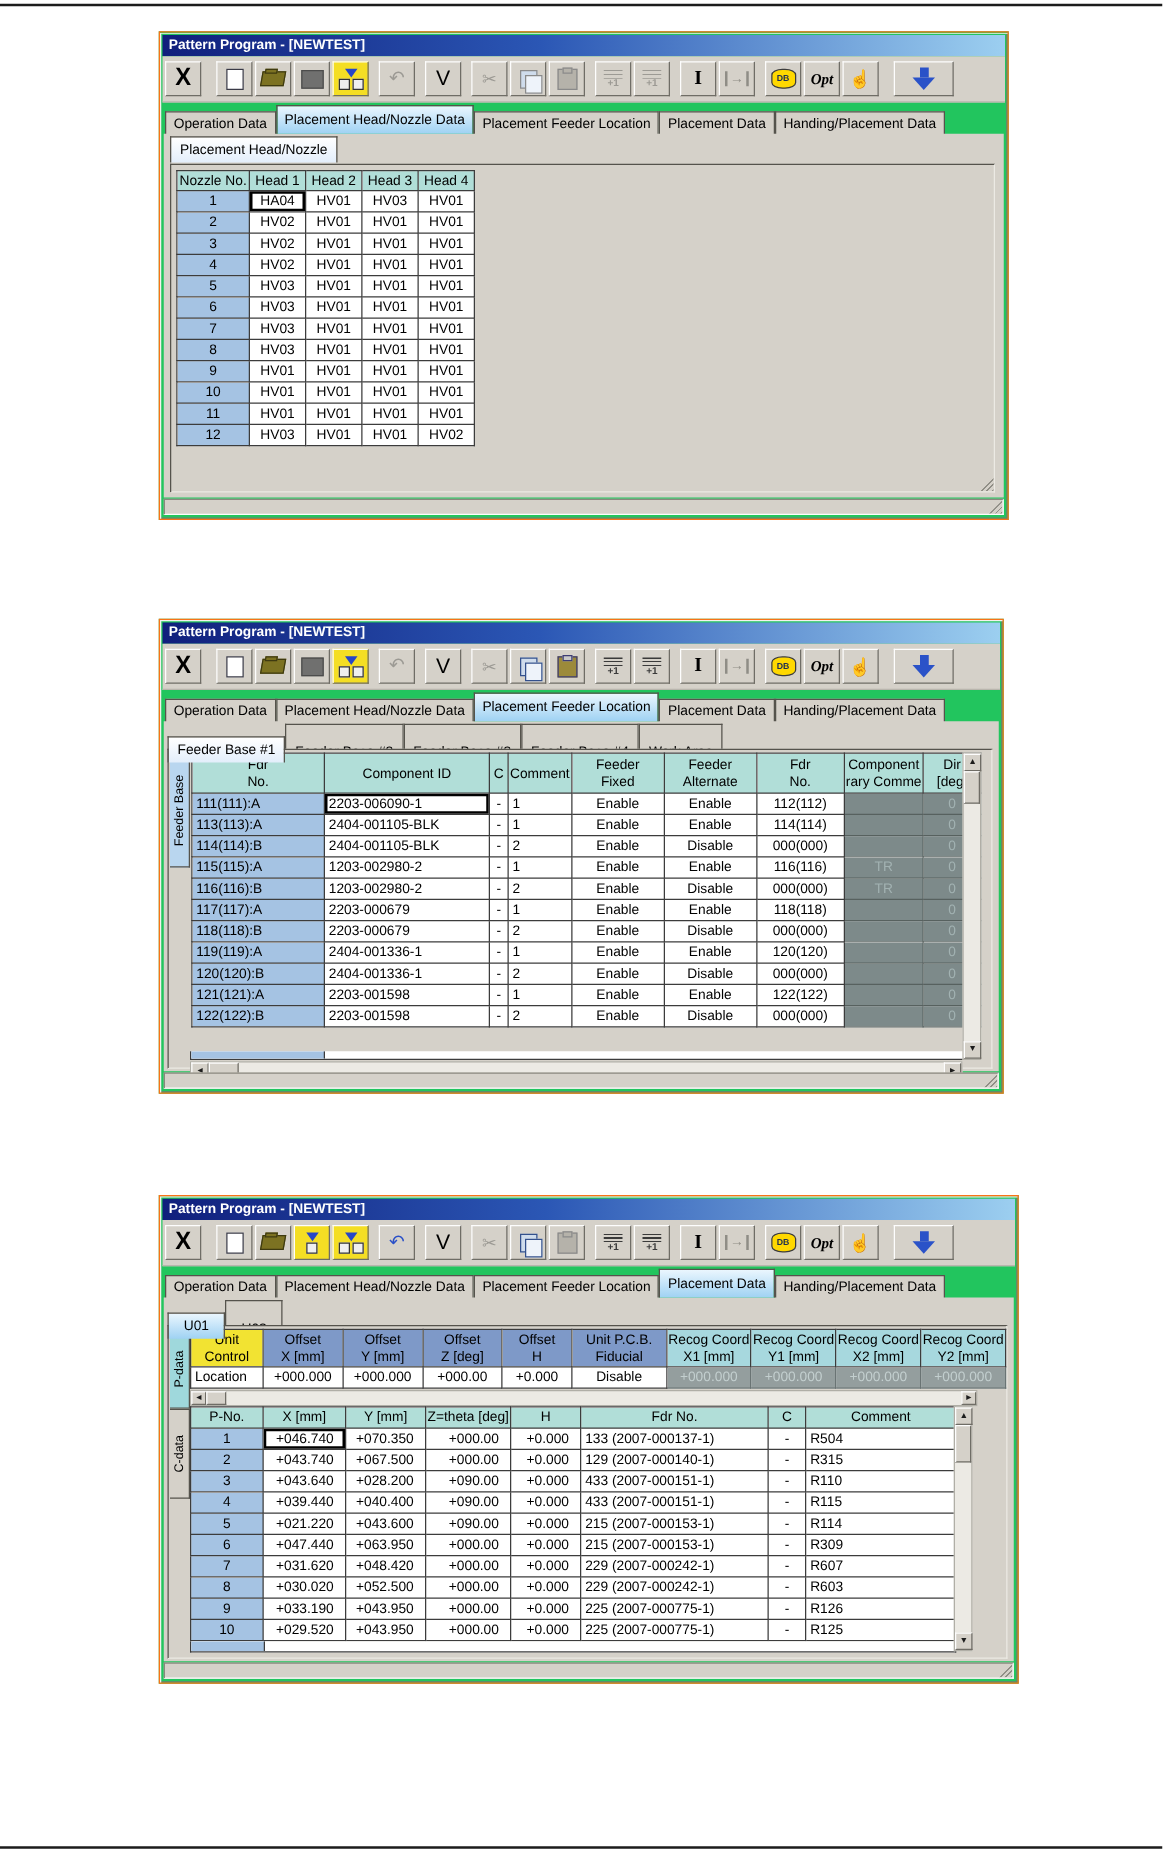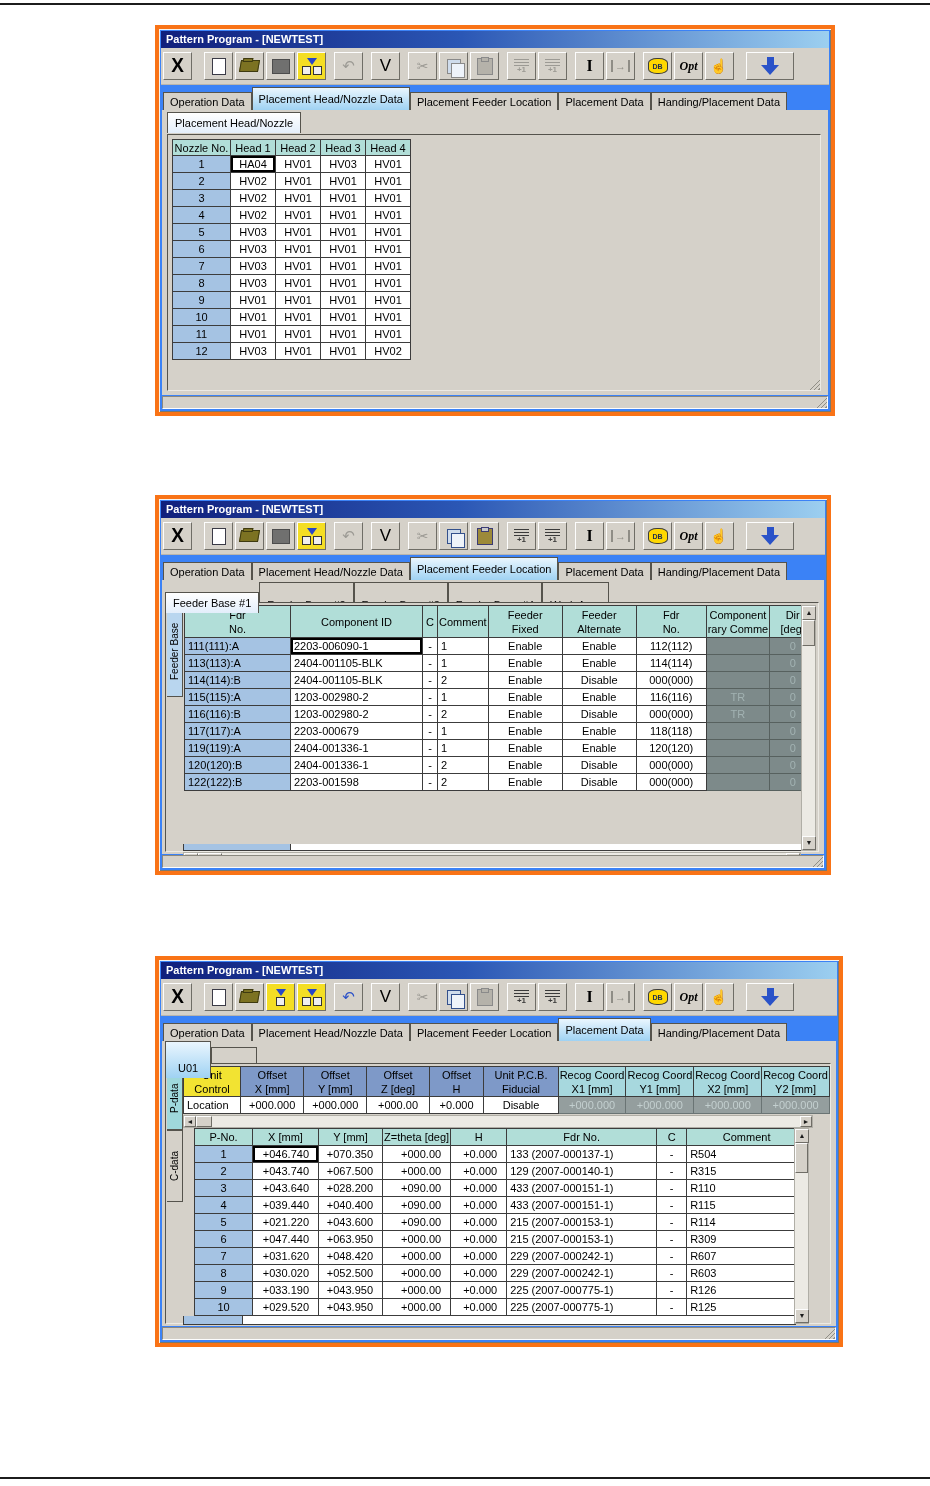--- a/index.html
+++ b/index.html
@@ -7,24 +7,24 @@
     width:930px;height:1486px;position:relative;background:#ffffff;
     font-family:"Liberation Sans", sans-serif;color:#000;
     -webkit-font-smoothing:none;
   }
   .page-rule{position:absolute;left:0;width:930px;height:2px;background:#1c1c1c;}
   #rule-top{top:3px;}
   #rule-bottom{top:1477px;}
 
   
   .window{
-    position:absolute;background:#3b82f6;
-    border:4px solid #f97316;
+    position:absolute;background:#22c55e;
+    border:1px solid #f97316;
     box-shadow:inset 1px 1px 0 #f4f2ee, inset -1px -1px 0 #7a786f;
-    padding:2px;box-sizing:border-box;margin-left:28px;
+    padding:2px;box-sizing:border-box;
   }
   .titlebar{
     height:17px;line-height:17px;
     background:linear-gradient(90deg,#101f7c 0%,#2b57b5 45%,#9ccff0 100%);
     color:#fff;font-size:11px;font-weight:bold;
     padding:0 5px;white-space:nowrap;overflow:hidden;
   }
   .toolbar{
     height:32px;background:#d5d1c9;border-bottom:1px solid #b9b5ad;
     display:flex;align-items:center;padding:2px 2px;box-sizing:content-box;
@@ -82,21 +82,21 @@
     border:1px solid #55534c;border-bottom:none;background:#d5d1c9;
     margin-right:0px;position:relative;top:3px;line-height:13px;
   }
   .tab.sel{background:linear-gradient(#eaf6fe,#9fd2f3);top:0;padding-top:5px;padding-bottom:4px;z-index:2;}
   .subtab{
     display:inline-block;font-size:11px;padding:16px 7px;
     border:1px solid #55534c;border-bottom:none;background:#d5d1c9;
     position:relative;top:2px;line-height:12px;
   }
   .subtab.sel{background:linear-gradient(#ffffff,#e3eefb);top:0;padding-top:4px;padding-bottom:4px;z-index:2;}
-  .subtab.selblue{background:linear-gradient(#eaf6fe,#9fd2f3);top:0;padding-top:20px;padding-bottom:4px;z-index:2;}
+  .subtab.selblue{background:linear-gradient(#eaf6fe,#9fd2f3);top:0;padding-top:4px;padding-bottom:4px;z-index:2;}
 
   .content{position:absolute;left:3px;right:3px;top:81px;bottom:17px;background:#d5d1c9;}
   .statusbar{
     position:absolute;left:3px;right:3px;bottom:3px;height:11px;background:#d5d1c9;
     border:1px solid;border-color:#8a887f #fdfdfd #fdfdfd #8a887f;
   }
   .grip{position:absolute;right:0;bottom:0;width:11px;height:11px;
     background:repeating-linear-gradient(135deg,#d5d1c9 0 2px,#908e86 2px 3px);
     clip-path:polygon(100% 0,100% 100%,0 100%);}
 
@@ -136,21 +136,21 @@
 
   
   #w3pt{position:absolute;left:17px;top:2px;}
   #w3pt th{height:30px;background:#7e99c8;}
   #w3pt th:first-child{background:#f2e332;}
   #w3pt th:nth-child(n+7){background:#a7d8de;}
   #w3pt td{height:17px;text-align:center;}
   #w3pt td:first-child{text-align:left;}
   #w3pt td:nth-child(n+7){background:#949e9e;color:#c3cfcf;border-color:#6a7474;}
 
-  #w3ct{position:absolute;left:28px;top:64px;}
+  #w3ct{position:absolute;left:17px;top:64px;}
   #w3ct th{height:17px;}
   #w3ct td{height:17px;}
   #w3ct td:first-child{background:#a5c3e3;text-align:center;}
   #w3ct td:nth-child(n+2):nth-child(-n+5){text-align:right;padding-right:9px;}
   #w3ct td:nth-child(7){text-align:center;}
   #w3ct tbody tr:first-child td:nth-child(2){box-shadow:inset 0 0 0 2px #000;}
 
   .partial-row{position:absolute;background:#fff;border:1px solid #3c3c3c;border-top:none;overflow:hidden;}
   .partial-row::before{content:"";position:absolute;left:0;top:0;bottom:0;background:#a5c3e3;border-right:1px solid #3c3c3c;}
 
@@ -589,38 +589,60 @@
               <td>2203-000679</td>
               <td>-</td>
               <td>1</td>
               <td>Enable</td>
               <td>Enable</td>
               <td>118(118)</td>
               <td></td>
               <td>0</td>
             </tr>
             <tr>
+              <td>118(118):B</td>
+              <td>2203-000679</td>
+              <td>-</td>
+              <td>2</td>
+              <td>Enable</td>
+              <td>Disable</td>
+              <td>000(000)</td>
+              <td></td>
+              <td>0</td>
+            </tr>
+            <tr>
               <td>119(119):A</td>
               <td>2404-001336-1</td>
               <td>-</td>
               <td>1</td>
               <td>Enable</td>
               <td>Enable</td>
               <td>120(120)</td>
               <td></td>
               <td>0</td>
             </tr>
             <tr>
               <td>120(120):B</td>
               <td>2404-001336-1</td>
               <td>-</td>
               <td>2</td>
               <td>Enable</td>
               <td>Disable</td>
               <td>000(000)</td>
+              <td></td>
+              <td>0</td>
+            </tr>
+            <tr>
+              <td>121(121):A</td>
+              <td>2203-001598</td>
+              <td>-</td>
+              <td>1</td>
+              <td>Enable</td>
+              <td>Enable</td>
+              <td>122(122)</td>
               <td></td>
               <td>0</td>
             </tr>
             <tr>
               <td>122(122):B</td>
               <td>2203-001598</td>
               <td>-</td>
               <td>2</td>
               <td>Enable</td>
               <td>Disable</td>

